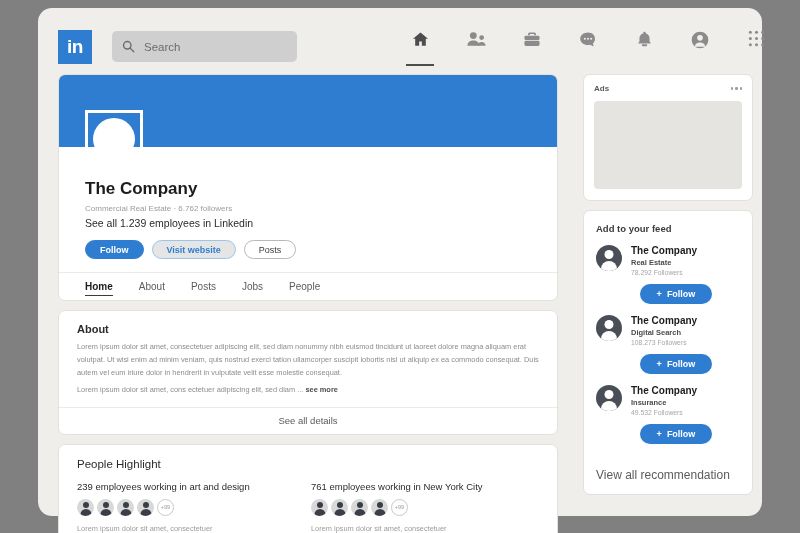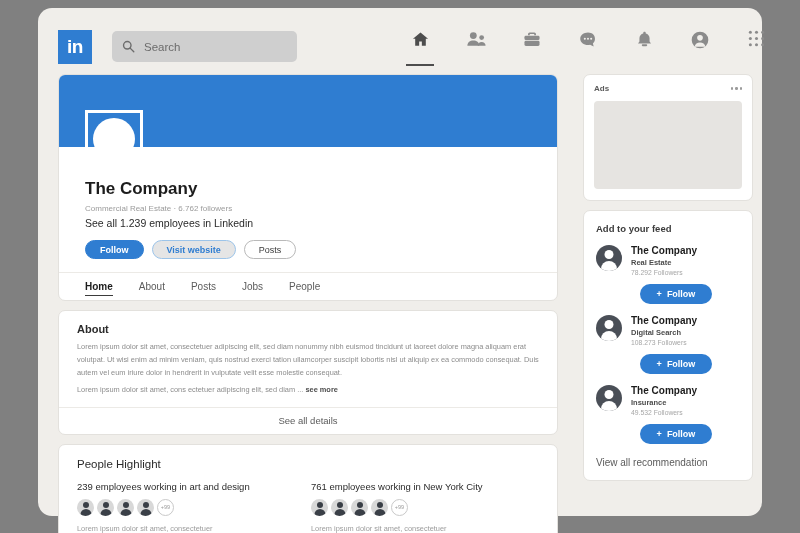--- a/index.html
+++ b/index.html
@@ -154,21 +154,21 @@
          border-radius: 9px 9px 0 0; background: #fff; }
   .fname { font-size: 10px; font-weight: bold; color: #1c1c1c; }
   .frole { font-size: 7.5px; font-weight: bold; color: #4b4b4b; margin-top: 2px; }
   .ffoll { font-size: 6.8px; color: #a6a6a6; margin-top: 2px; }
   .follow-btn {
     margin: 8px 0 0 44px; height: 20px; width: 72px; border-radius: 11px;
     background: #2f7dd1; color: #fff; font-size: 9px; font-weight: bold;
     display: flex; align-items: center; justify-content: center; gap: 5px;
     cursor: pointer;
   }
-  .view-all { margin-top: 13px; font-size: 10px; color: #5b5b5b; cursor: pointer; }
+  .view-all { margin-top: 24px; font-size: 12px; color: #5b5b5b; cursor: pointer; }
 </style>
 </head>
 <body>
 
 <div class="window">
 
   <div class="header">
     <div class="logo">in</div>
 
     <div class="search-box">

